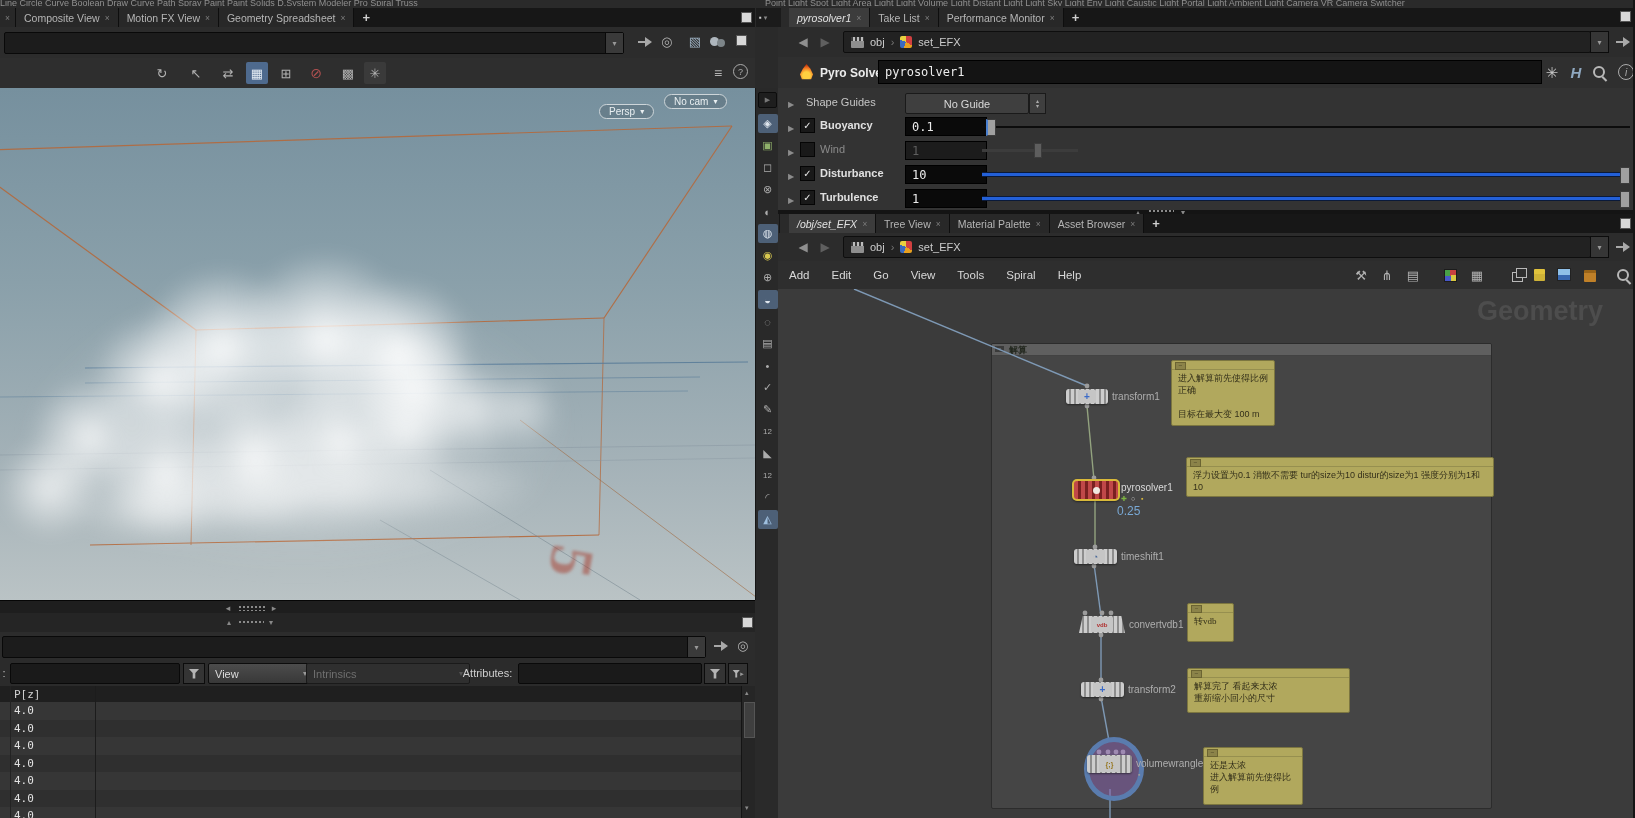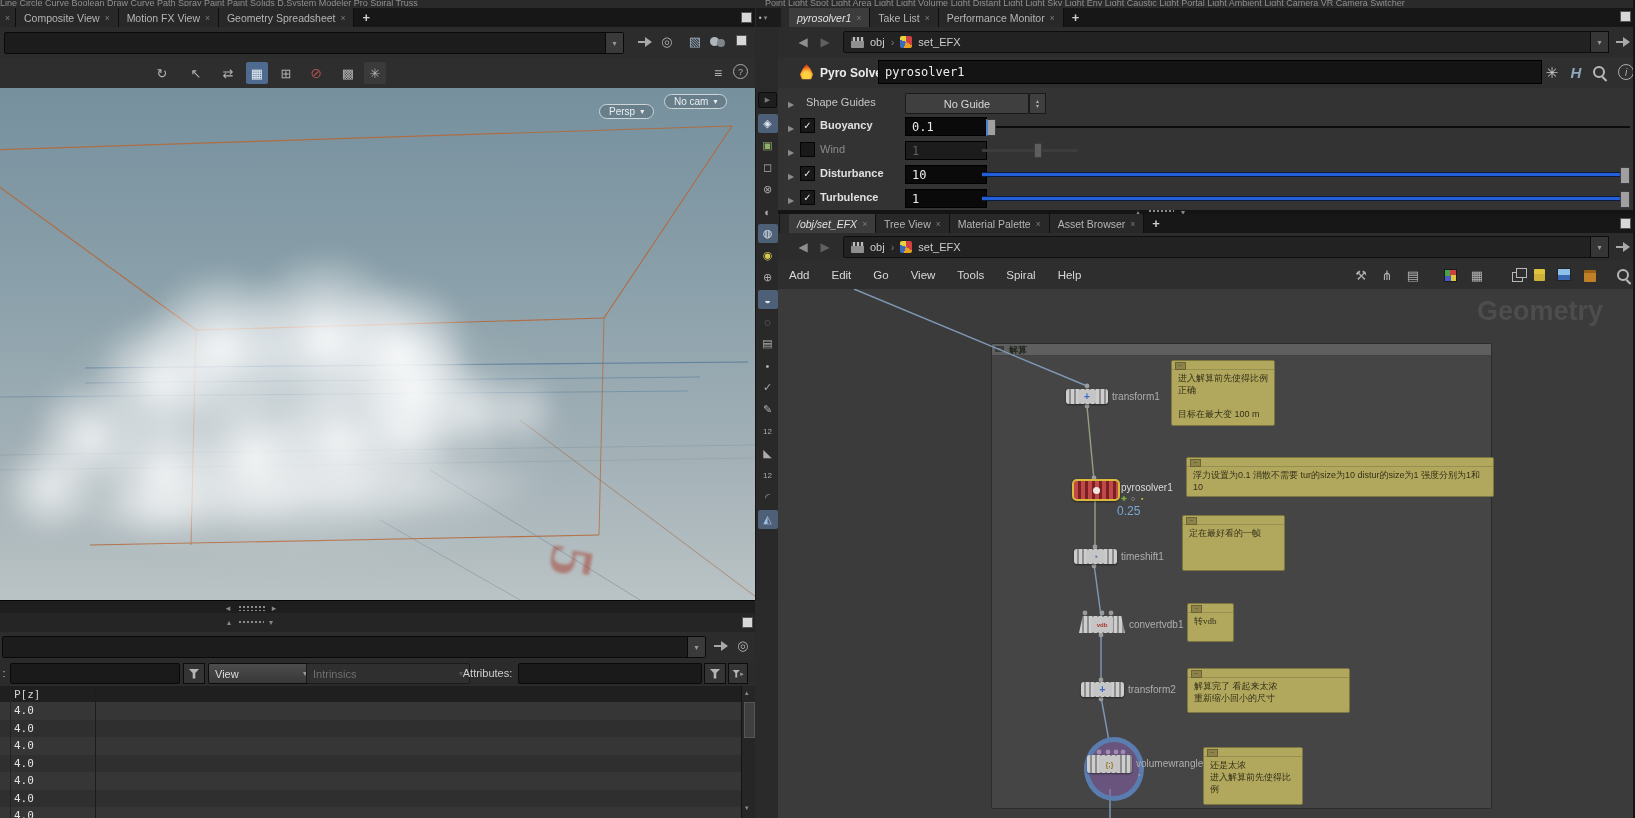--- a/index.html
+++ b/index.html
@@ -511,26 +511,20 @@
 
 目标在最大变 100 m</div>
     </div>
     <div class="note" style="left:408px;top:168px;width:306px;height:38px;">
       <div class="nh">
           <span class="nm">–</span>
         </div>
       <div class="nt">浮力设置为0.1 消散不需要  tur的size为10 distur的size为1 强度分别为1和10
 …</div>
     </div>
-    <div class="note" style="left:404px;top:226px;width:101px;height:54px;">
-      <div class="nh">
-          <span class="nm">–</span>
-        </div>
-      <div class="nt">定在最好看的一帧</div>
-    </div>
     <div class="note" style="left:409px;top:314px;width:45px;height:37px;font-family:Liberation Serif, serif;">
       <div class="nh">
           <span class="nm">–</span>
         </div>
       <div class="nt">转vdb</div>
     </div>
     <div class="note" style="left:409px;top:379px;width:161px;height:43px;">
       <div class="nh">
           <span class="nm">–</span>
         </div>

